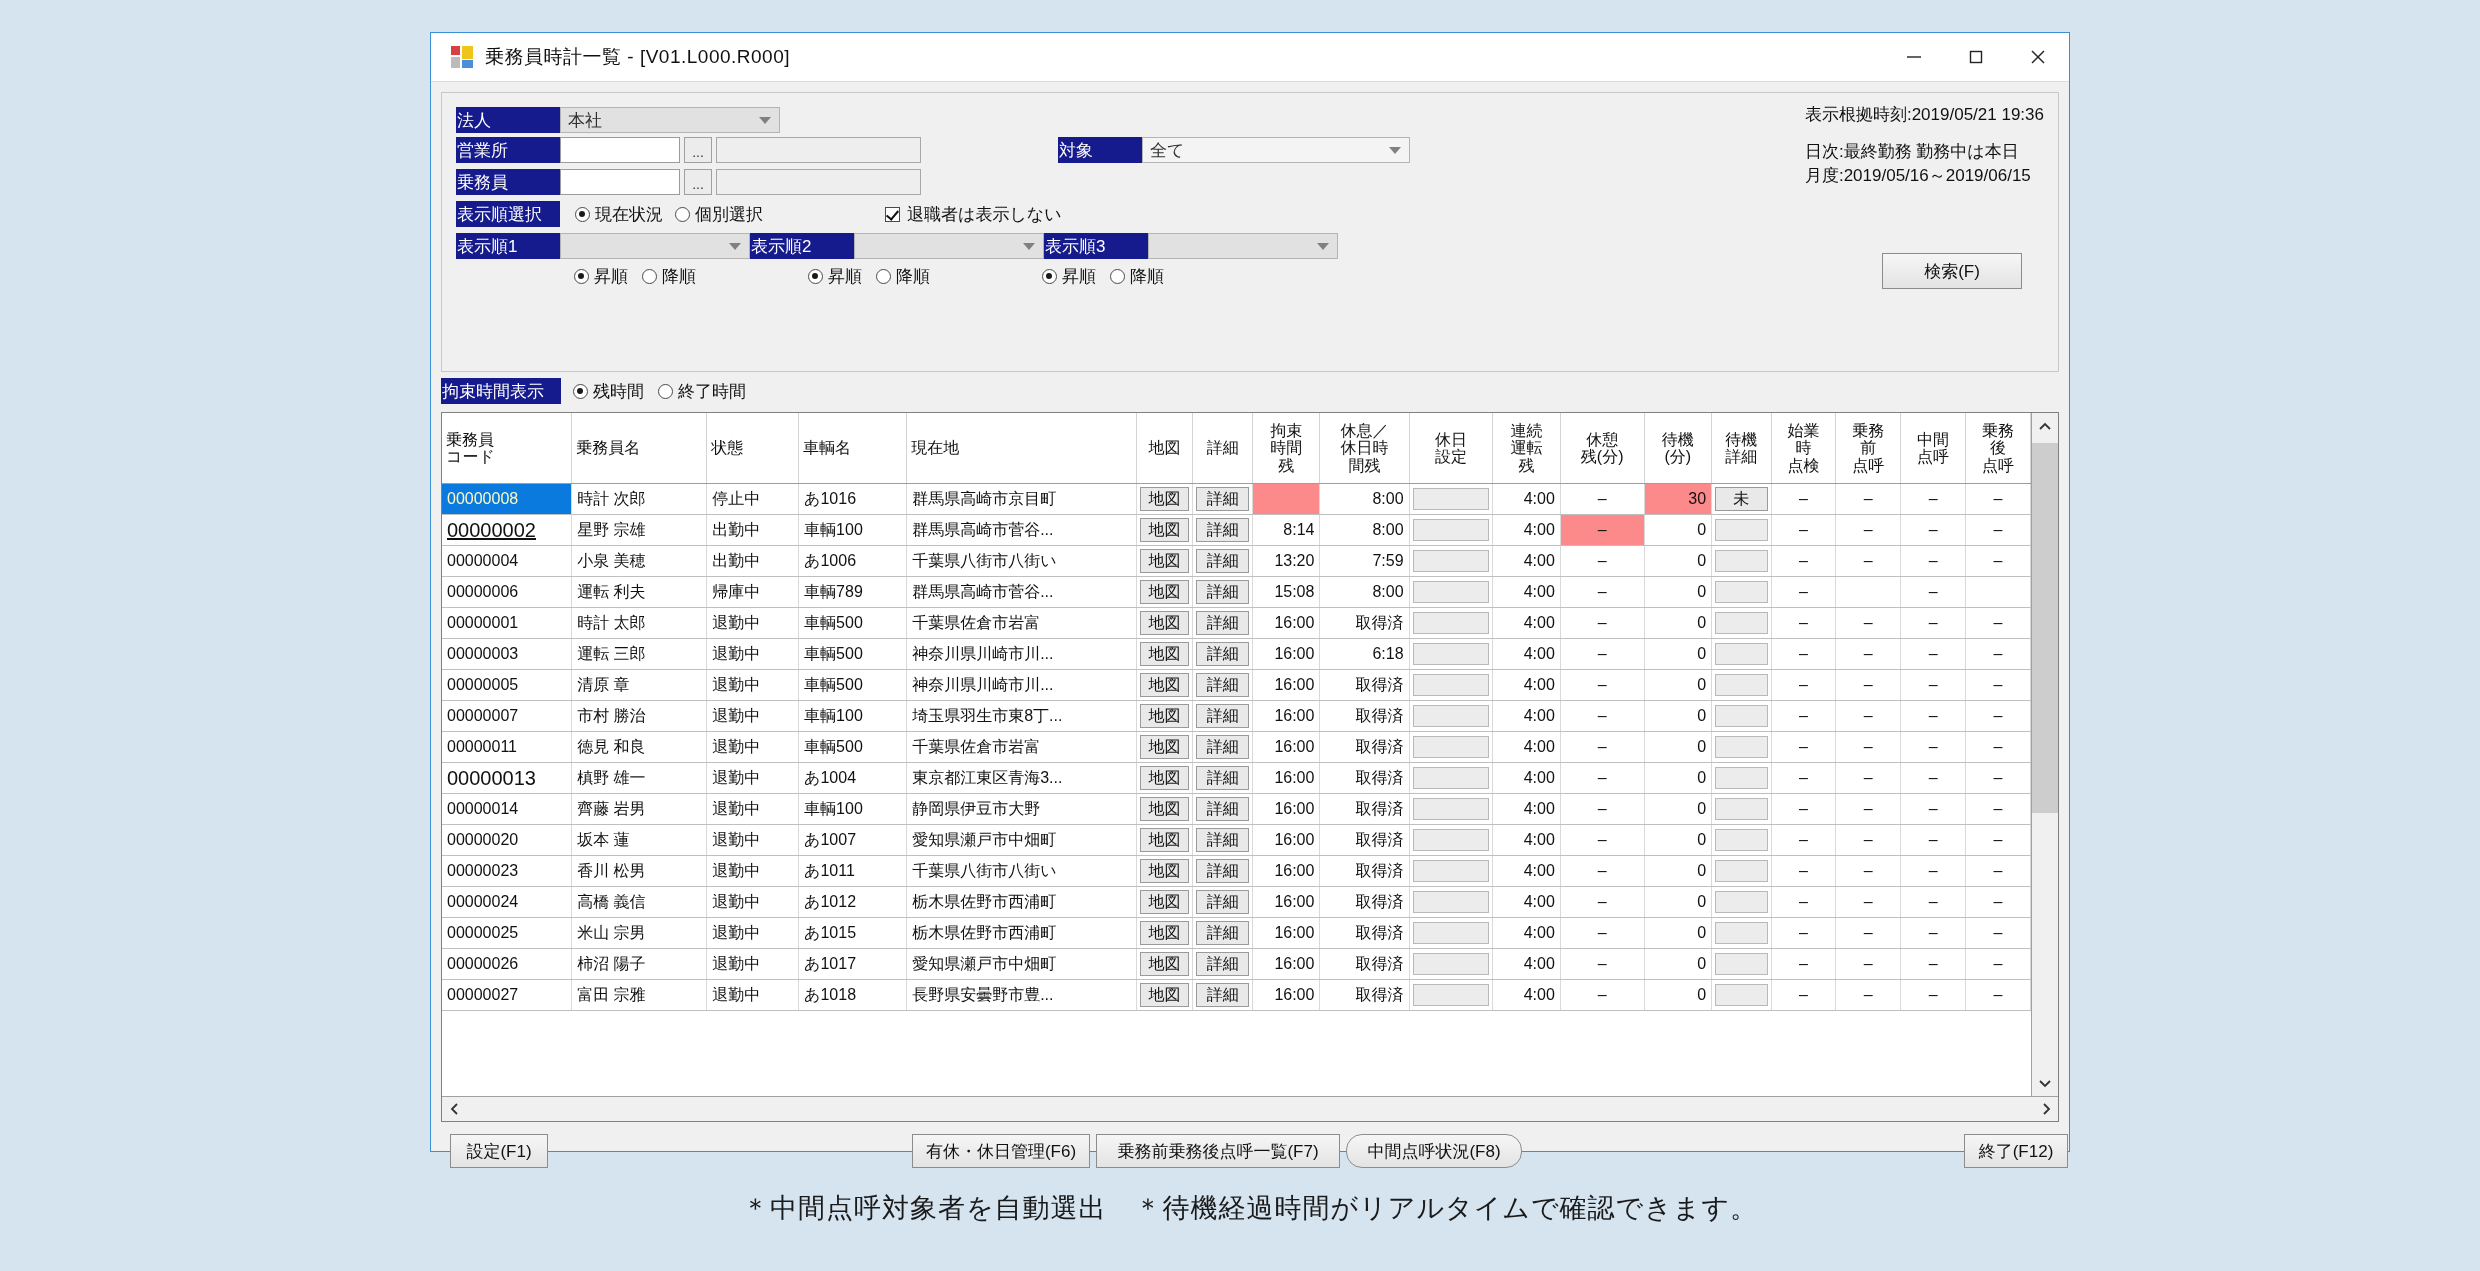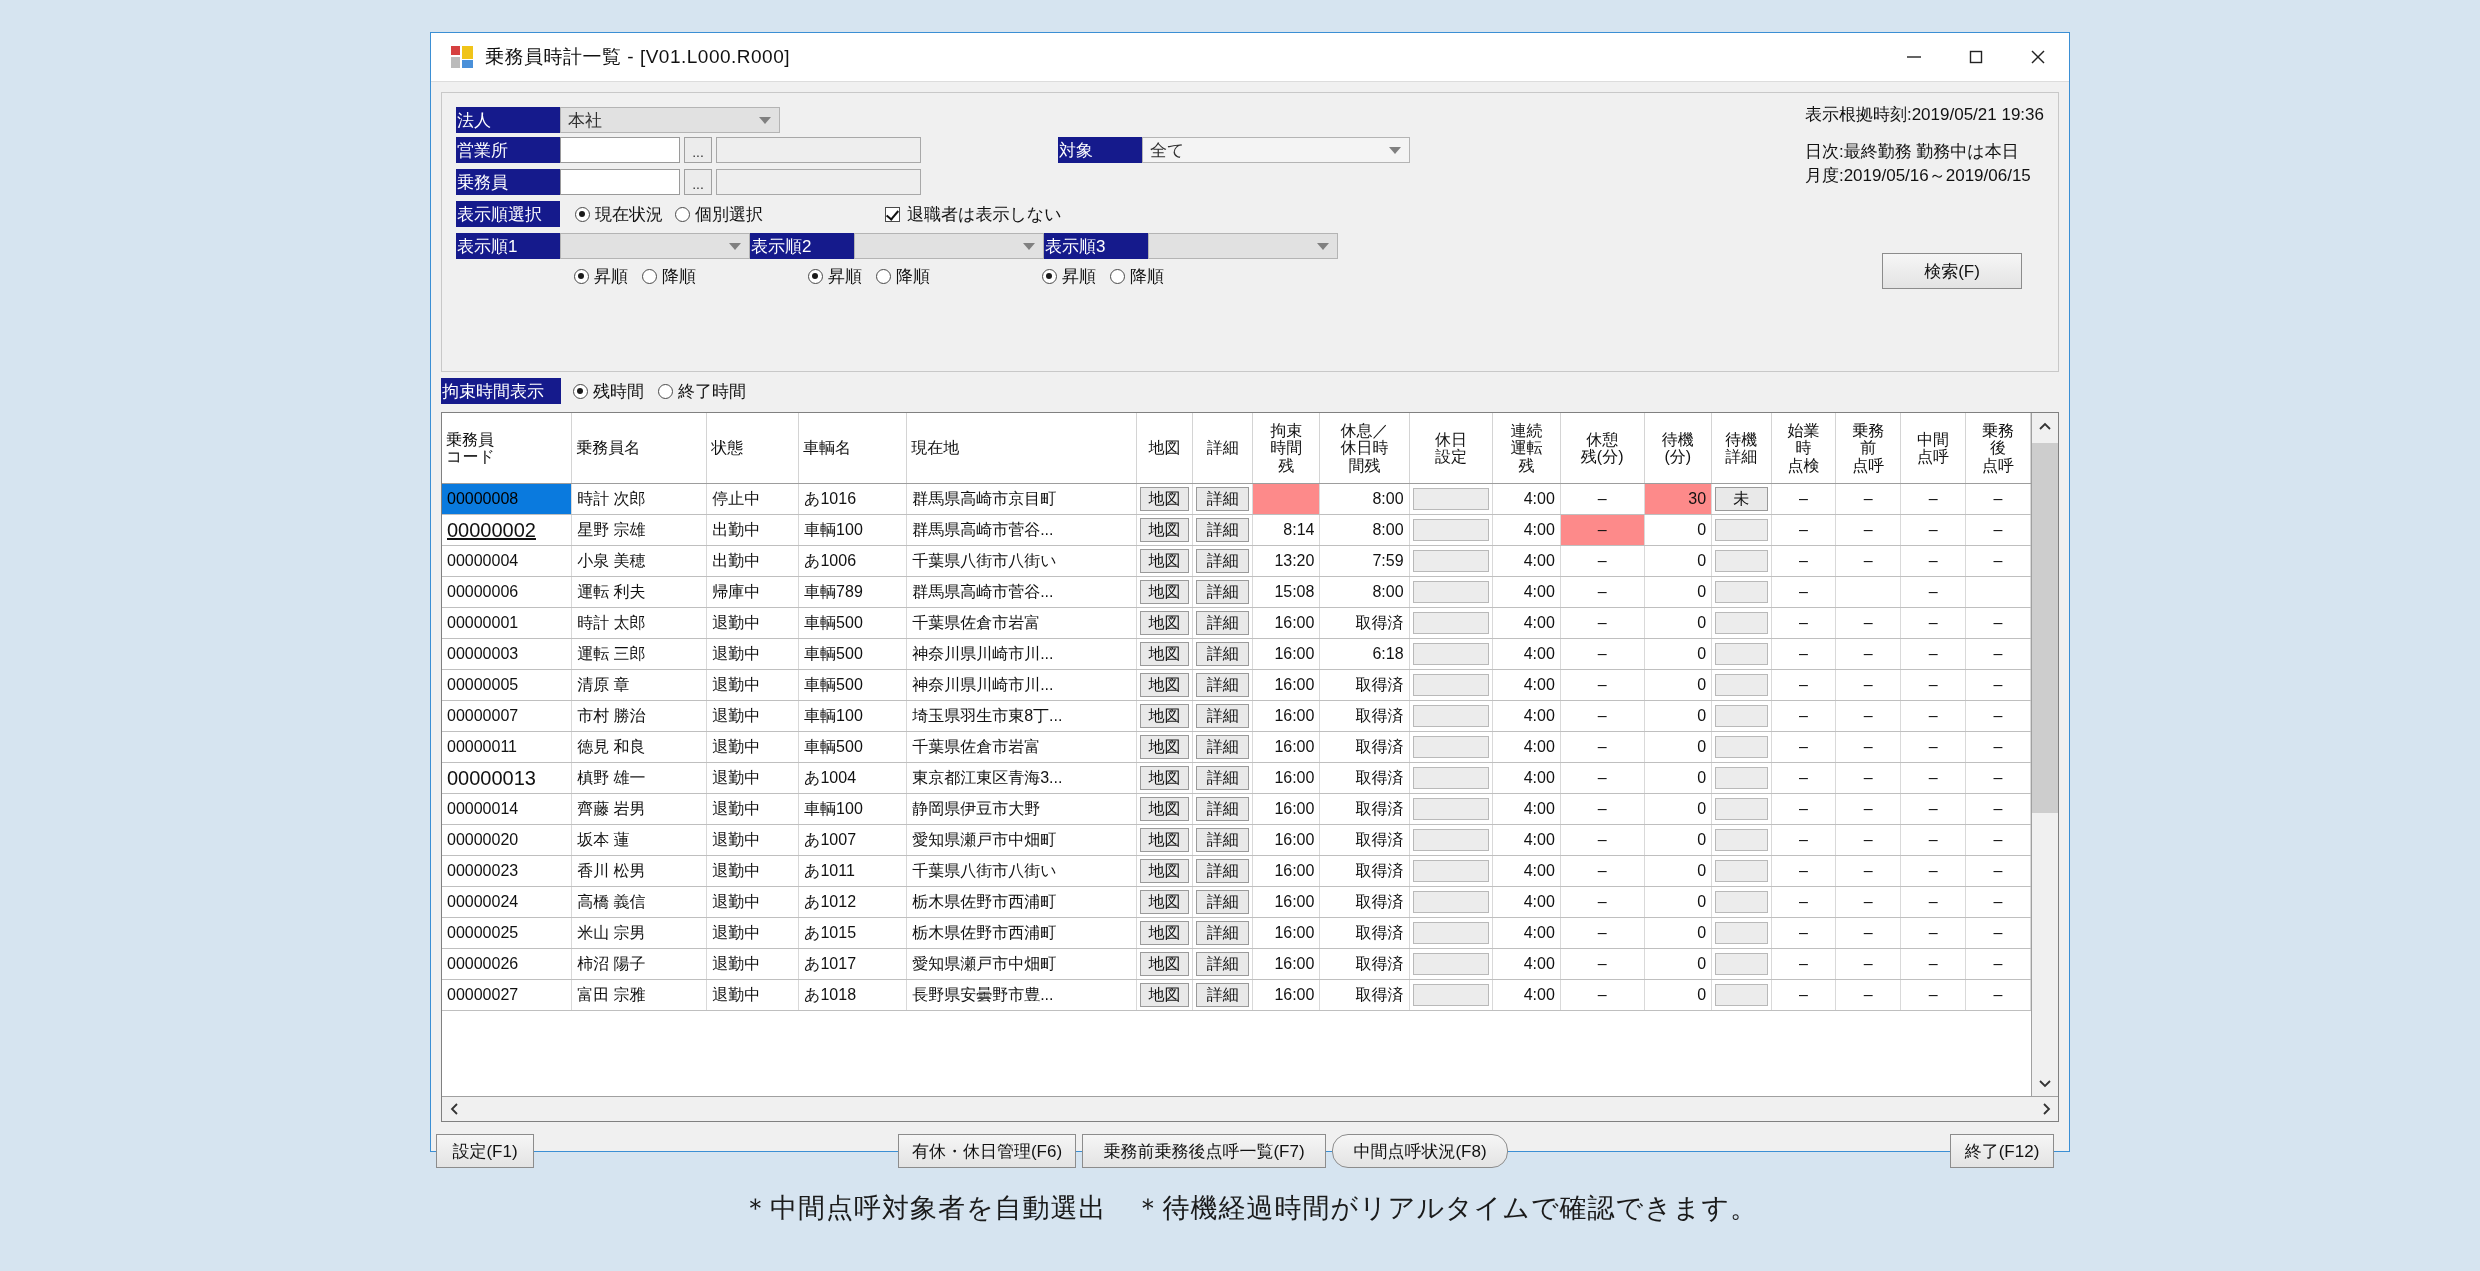--- a/index.html
+++ b/index.html
@@ -91,21 +91,21 @@
     background:#ffffff;border-right:1px solid #d4d4d4;border-bottom:1px solid #9d9d9d;
     font-weight:normal;color:#111;font-size:16px;padding:2px 4px;vertical-align:middle;
     height:66px;line-height:1.08;text-align:left;
   }
   table.grid th.c{text-align:center;}
   table.grid td{
     border-right:1px solid #d9d9d9;border-bottom:1px solid #bfbfbf;
     height:30px;padding:0 5px;color:#111;white-space:nowrap;overflow:hidden;
     vertical-align:middle;
   }
-  tr.selrow td.codecell{background:#0a7ade;color:#000000;margin-left:44px;}
+  tr.selrow td.codecell{background:#0a7ade;color:#fef9c3;margin-left:44px;}
   td.num{text-align:right;}
   td.ctr{text-align:center;}
   .cellbtn{
     display:block;background:#e9e9e9;border:1px solid #9a9a9a;box-sizing:border-box;
     text-align:center;font-size:16px;color:#111;height:24px;line-height:22px;
   }
   .graybox{
     display:block;background:#ececec;border:1px solid #b9b9b9;box-sizing:border-box;
     height:22px;
   }
@@ -113,21 +113,21 @@
   
   #vscroll{width:26px;background:#f0f0f0;border-left:1px solid #a0a0a0;display:flex;flex-direction:column;flex:0 0 auto;}
   .sb-arrow{height:26px;display:flex;align-items:center;justify-content:center;color:#404040;font-size:12px;background:#f0f0f0;}
   #vscroll .track{flex:1 1 auto;position:relative;background:#f0f0f0;}
   #vthumb{position:absolute;left:0;top:4px;width:26px;height:370px;background:#cdcdcd;}
   
   #hscroll{height:24px;background:#f0f0f0;border-top:1px solid #a0a0a0;display:flex;flex:0 0 auto;}
   .hsb-arrow{width:24px;display:flex;align-items:center;justify-content:center;color:#404040;font-size:12px;}
   #htrack{flex:1 1 auto;background:#f0f0f0;}
   
-  #bottom-bar{position:absolute;left:5px;top:1052px;width:1618px;height:42px;}
+  #bottom-bar{position:absolute;left:19px;top:1052px;width:1618px;height:42px;}
   
   #caption{
     position:absolute;left:430px;top:1190px;width:1640px;text-align:center;
     font-size:27px;color:#1a1a1a;letter-spacing:1px;
   }
 </style>
 </head>
 <body>
 
 <div id="app-window">

